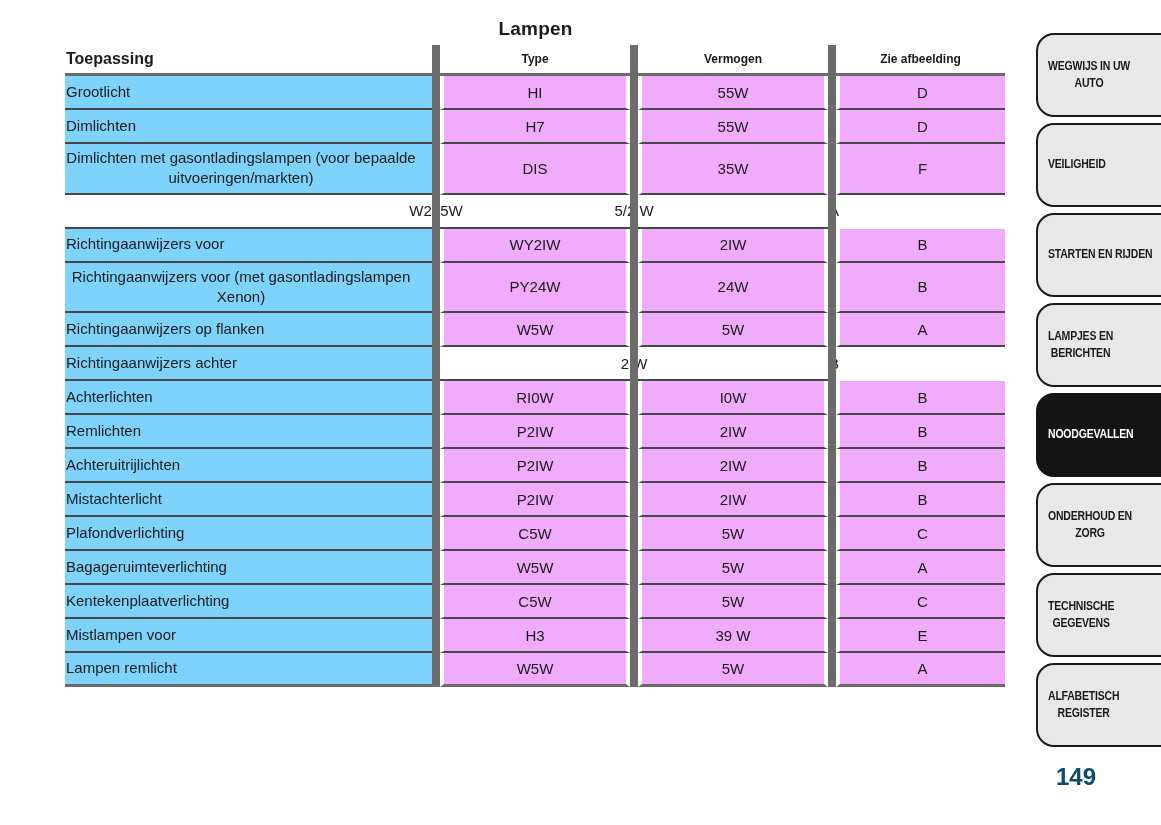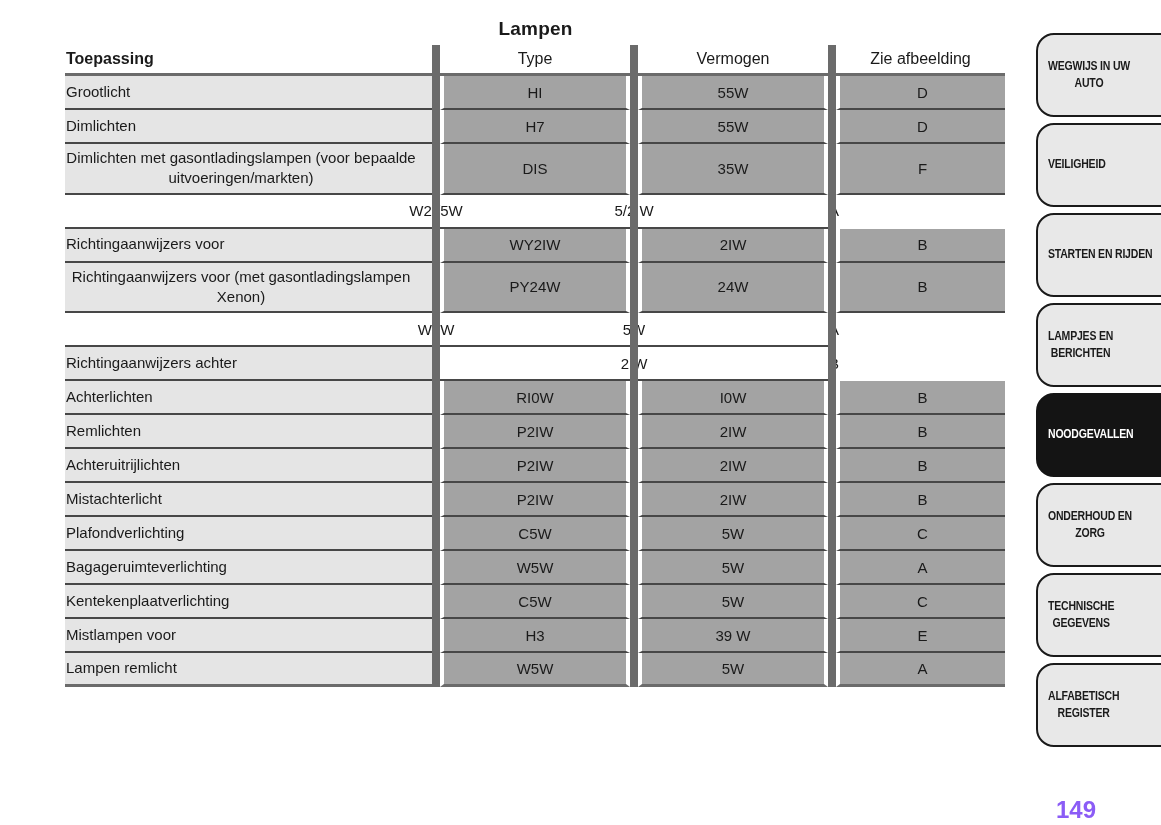--- a/index.html
+++ b/index.html
@@ -16,35 +16,35 @@
 
   .lamp-table { position:relative; width:940px; }
 
   .grid-row {
     display:grid;
     grid-template-columns:367px 8px 190px 8px 190px 8px 169px;
   }
   .row-header { height:31px; }
   .row-header > div { border-bottom:3px solid #6b6b6b; display:flex; align-items:center; }
   .h-label  { font-weight:bold; font-size:16px; padding-left:1px; }
-  .h-center { font-weight:normal; font-size:16px; justify-content:center; }
+  .h-center { font-weight:bold; font-size:12px; justify-content:center; }
 
   .table-body .grid-row { min-height:34px; }
   .cell-label {
     display:flex; align-items:center;
     font-size:15px; line-height:1.35;
     padding:4px 16px 4px 1px;
     border-bottom:2px solid #474747;
-    background:#e5e5e5;
+    background:#7dd3fc;
   }
   .cell-spacer { border-bottom:2px solid #474747; }
   .cell-gray {
     display:flex; align-items:center; justify-content:center;
     font-size:15px;
-    background:#a3a3a3; background-clip:padding-box;
+    background:#f0abfc; background-clip:padding-box;
     border-left:4px solid #ffffff; border-right:4px solid #ffffff;
     border-bottom:2px solid #474747;
   }
   .cell-gray.last { border-right:0; }
   .table-body .grid-row:last-child > div { border-bottom:3px solid #6b6b6b; }
 
   .vbar {
     position:absolute; top:0; bottom:0; width:8px;
     background:#6b6b6b; z-index:3;
   }
@@ -63,21 +63,21 @@
   .tab-label {
     font-size:10.5px; line-height:1.3; letter-spacing:-0.2px;
     color:#1a1a1a; white-space:pre-line; font-weight:bold;
     transform:scaleY(1.15); transform-origin:left center;
   }
   .tab.active { background:#141414; border-color:#141414; }
   .tab.active .tab-label { color:#ffffff; }
 
   .page-number {
     position:absolute; left:1056px; top:763px;
-    font-size:24px; font-weight:bold; color:#8b5cf6;margin-top:33px;
+    font-size:24px; font-weight:bold; color:#0c4a6e;
   }
 </style>
 </head>
 <body>
 
 <div class="page">
 
   <div class="content">
     <div class="page-title">Lampen</div>
 
@@ -146,20 +146,21 @@
     <div class="cell-label">Richtingaanwijzers voor (met gasontladingslampen Xenon)</div>
     <div class="cell-spacer"></div>
     <div class="cell-gray">PY24W</div>
     <div class="cell-spacer"></div>
     <div class="cell-gray">24W</div>
     <div class="cell-spacer"></div>
     <div class="cell-gray last">B</div>
   </div>
 
   <div class="grid-row">
+    <div class="cell-label">Richtingaanwijzers op flanken</div>
     <div class="cell-spacer"></div>
     <div class="cell-gray">W5W</div>
     <div class="cell-spacer"></div>
     <div class="cell-gray">5W</div>
     <div class="cell-spacer"></div>
     <div class="cell-gray last">A</div>
   </div>
 
   <div class="grid-row">
     <div class="cell-label">Richtingaanwijzers achter</div>

